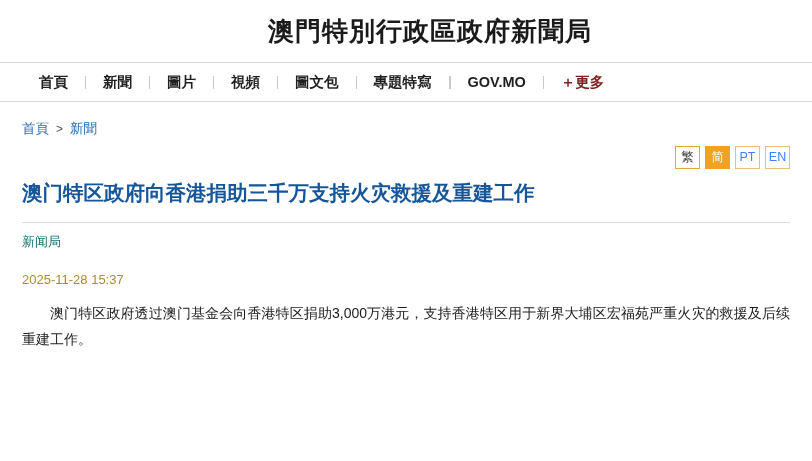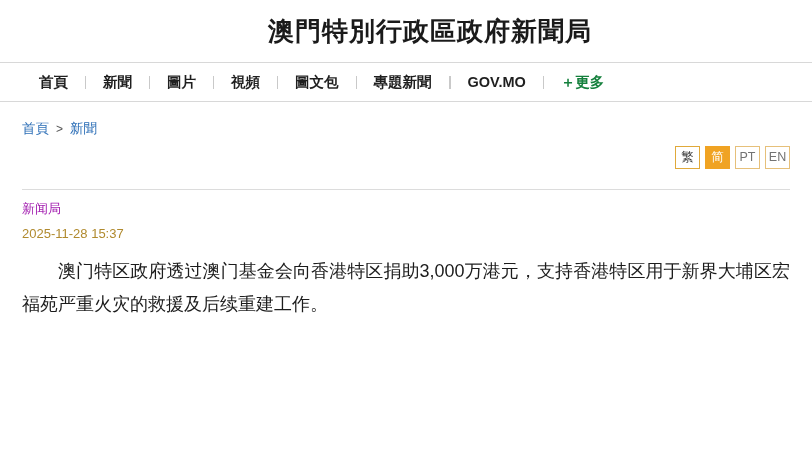--- a/index.html
+++ b/index.html
@@ -56,21 +56,21 @@
     font-weight: bold;
     padding: 0 17px;
     white-space: nowrap;
     cursor: pointer;
   }
   .nav-sep {
     width: 1px;
     height: 13px;
     background: #c9c9c9;
   }
-  .nav-item.more { color: #15803d; }
+  .nav-item.more { color: #7f1d1d; }
 
   
   .breadcrumb {
     padding: 18px 22px 0 22px;
     font-size: 13.5px;
     color: #2d6fb7;
     display: flex;
     align-items: center;
     gap: 7px;
   }
@@ -98,51 +98,51 @@
     color: #333;
     background: #fff;
     cursor: pointer;
     line-height: 1;
   }
   .lang-btn.active {
     background: #f0a323;
     color: #ffffff;
     border-color: #f0a323;
   }
-  .lang-btn.pt, .lang-btn.en { border-color: #e6c07a; color: #737373; }
+  .lang-btn.pt, .lang-btn.en { border-color: #e6c07a; color: #3b82f6; }
 
   
   .article {
     padding: 6px 22px 0 22px;
   }
   .headline {
     font-size: 20.5px;
     font-weight: bold;
     color: #15559a;
     line-height: 1.4;
     margin: 4px 0 0 0;
     font-family: "Liberation Sans", sans-serif;
   }
   .rule {
     border: none;
     border-top: 1px solid #dcdcdc;
     margin: 14px 0 10px 0;
   }
   .meta-source {
     font-size: 13px;
-    color: #a21caf;
-    margin-bottom: 8px;
+    color: #0f766e;
+    margin-bottom: 21px;
   }
   .meta-date {
     font-size: 13px;
     color: #b08a2e;
     margin-bottom: 14px;
   }
   .body-p {
-    font-size: 18px;
+    font-size: 14px;
     color: #1c1c1c;
     line-height: 1.85;
     margin: 0 0 12px 0;
     text-indent: 2em;
     text-align: justify;
   }
 </style>
 </head>
 <body>
 
@@ -157,21 +157,21 @@
       <div class="nav-item">首頁</div>
       <div class="nav-sep"></div>
       <div class="nav-item">新聞</div>
       <div class="nav-sep"></div>
       <div class="nav-item">圖片</div>
       <div class="nav-sep"></div>
       <div class="nav-item">視頻</div>
       <div class="nav-sep"></div>
       <div class="nav-item">圖文包</div>
       <div class="nav-sep"></div>
-      <div class="nav-item">專題新聞</div>
+      <div class="nav-item">專題特寫</div>
       <div class="nav-sep"></div>
       <div class="nav-sep"></div>
       <div class="nav-item">GOV.MO</div>
       <div class="nav-sep"></div>
       <div class="nav-item more">＋更多</div>
     </div>
   </div>
 
   <div class="breadcrumb">
     <span class="crumb">首頁</span>
@@ -182,19 +182,20 @@
   <div class="lang-row">
     <div class="lang-box">
       <div class="lang-btn">繁</div>
       <div class="lang-btn active">简</div>
       <div class="lang-btn pt">PT</div>
       <div class="lang-btn en">EN</div>
     </div>
   </div>
 
   <div class="article">
+    <h1 class="headline">澳门特区政府向香港捐助三千万支持火灾救援及重建工作</h1>
     <hr class="rule">
     <div class="meta-source">新闻局</div>
     <div class="meta-date">2025-11-28 15:37</div>
     <p class="body-p">澳门特区政府透过澳门基金会向香港特区捐助3,000万港元，支持香港特区用于新界大埔区宏福苑严重火灾的救援及后续重建工作。</p>
   </div>
 
 </div>
 
 </body></html>

